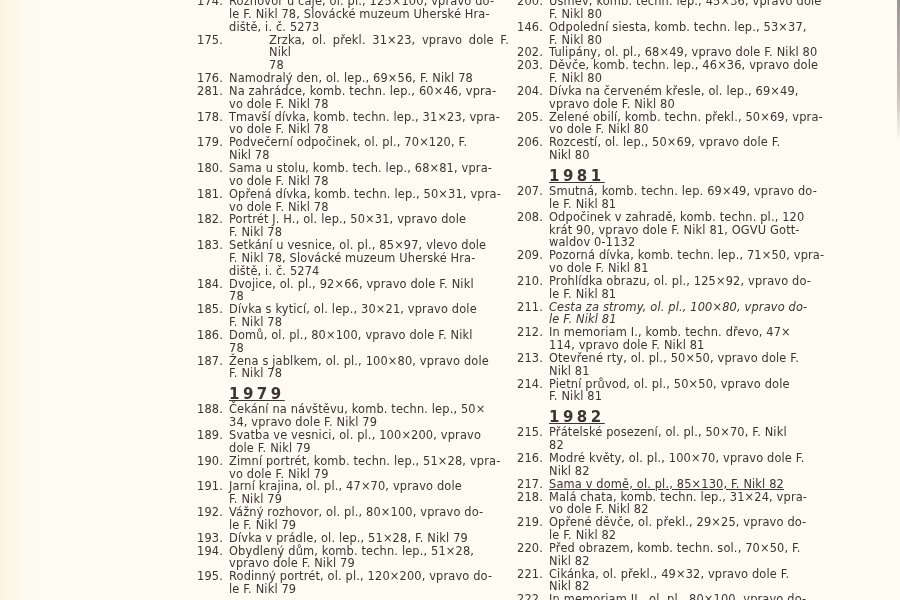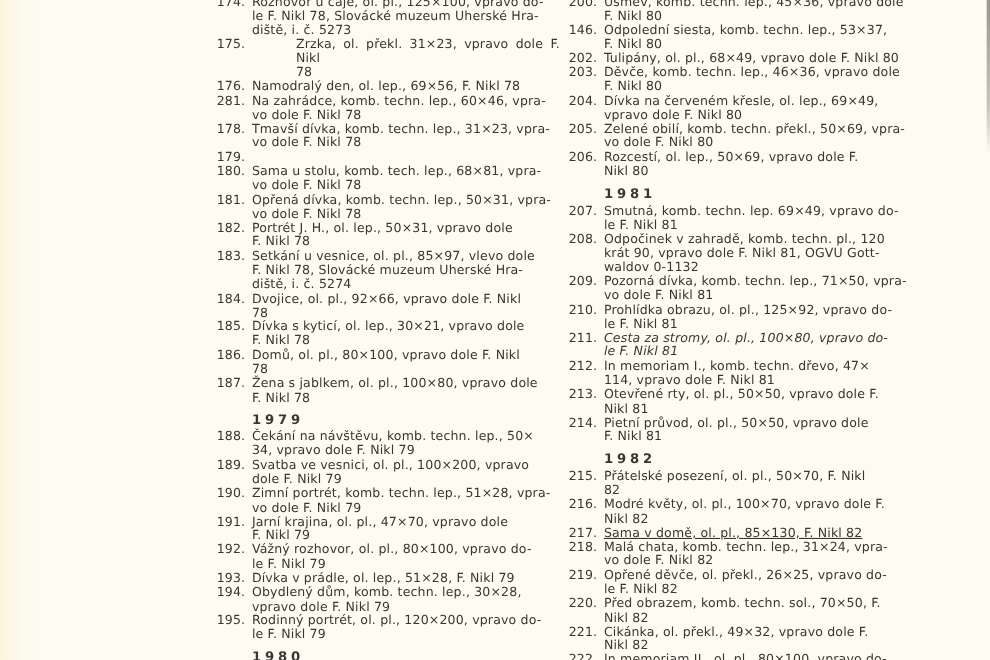--- a/index.html
+++ b/index.html
@@ -48,22 +48,23 @@
   .entry .txt {
     flex: 1;
     text-align: justify;
   }
   .year {
     font-weight: bold;
     letter-spacing: 3.5px;
     padding-left: 32px;
     margin-top: 8px;
     margin-bottom: 3px;
-    font-size: 12px;
+    font-size: 15px;
     line-height: 12px;
+    text-decoration: underline;
   }
 </style>
 </head>
 <body>
 
 <div class="page-edge-left"></div>
 <div class="page-edge-right"></div>
 
 <div class="column col-left" id="col-left">
     <div class="entry">
@@ -86,20 +87,22 @@
       <span class="txt" style="white-space: pre-line;">Na zahrádce, komb. techn. lep., 60×46, vpra-
 vo dole F. Nikl 78</span>
     </div>
     <div class="entry">
       <span class="num">178.</span>
       <span class="txt" style="white-space: pre-line;">Tmavší dívka, komb. techn. lep., 31×23, vpra-
 vo dole F. Nikl 78</span>
     </div>
     <div class="entry">
       <span class="num">179.</span>
+      <span class="txt" style="white-space: pre-line;">Podvečerní odpočinek, ol. pl., 70×120, F.
+Nikl 78</span>
     </div>
     <div class="entry">
       <span class="num">180.</span>
       <span class="txt" style="white-space: pre-line;">Sama u stolu, komb. tech. lep., 68×81, vpra-
 vo dole F. Nikl 78</span>
     </div>
     <div class="entry">
       <span class="num">181.</span>
       <span class="txt" style="white-space: pre-line;">Opřená dívka, komb. techn. lep., 50×31, vpra-
 vo dole F. Nikl 78</span>
@@ -160,21 +163,21 @@
       <span class="num">192.</span>
       <span class="txt" style="white-space: pre-line;">Vážný rozhovor, ol. pl., 80×100, vpravo do-
 le F. Nikl 79</span>
     </div>
     <div class="entry">
       <span class="num">193.</span>
       <span class="txt" style="white-space: pre-line;">Dívka v prádle, ol. lep., 51×28, F. Nikl 79</span>
     </div>
     <div class="entry">
       <span class="num">194.</span>
-      <span class="txt" style="white-space: pre-line;">Obydlený dům, komb. techn. lep., 30×28,
+      <span class="txt" style="white-space: pre-line;">Obydlený dům, komb. techn. lep., 51×28,
 vpravo dole F. Nikl 79</span>
     </div>
     <div class="entry">
       <span class="num">195.</span>
       <span class="txt" style="white-space: pre-line;">Rodinný portrét, ol. pl., 120×200, vpravo do-
 le F. Nikl 79</span>
     </div>
     <div class="year">1980</div>
   </div>
 <div class="column col-right" id="col-right">
@@ -269,21 +272,21 @@
       <span class="num">217.</span>
       <span class="txt" style="white-space: pre-line; text-decoration: underline;">Sama v domě, ol. pl., 85×130, F. Nikl 82</span>
     </div>
     <div class="entry">
       <span class="num">218.</span>
       <span class="txt" style="white-space: pre-line;">Malá chata, komb. techn. lep., 31×24, vpra-
 vo dole F. Nikl 82</span>
     </div>
     <div class="entry">
       <span class="num">219.</span>
-      <span class="txt" style="white-space: pre-line;">Opřené děvče, ol. překl., 26×25, vpravo do-
+      <span class="txt" style="white-space: pre-line;">Opřené děvče, ol. překl., 29×25, vpravo do-
 le F. Nikl 82</span>
     </div>
     <div class="entry">
       <span class="num">220.</span>
       <span class="txt" style="white-space: pre-line;">Před obrazem, komb. techn. sol., 70×50, F.
 Nikl 82</span>
     </div>
     <div class="entry">
       <span class="num">221.</span>
       <span class="txt" style="white-space: pre-line;">Cikánka, ol. překl., 49×32, vpravo dole F.

